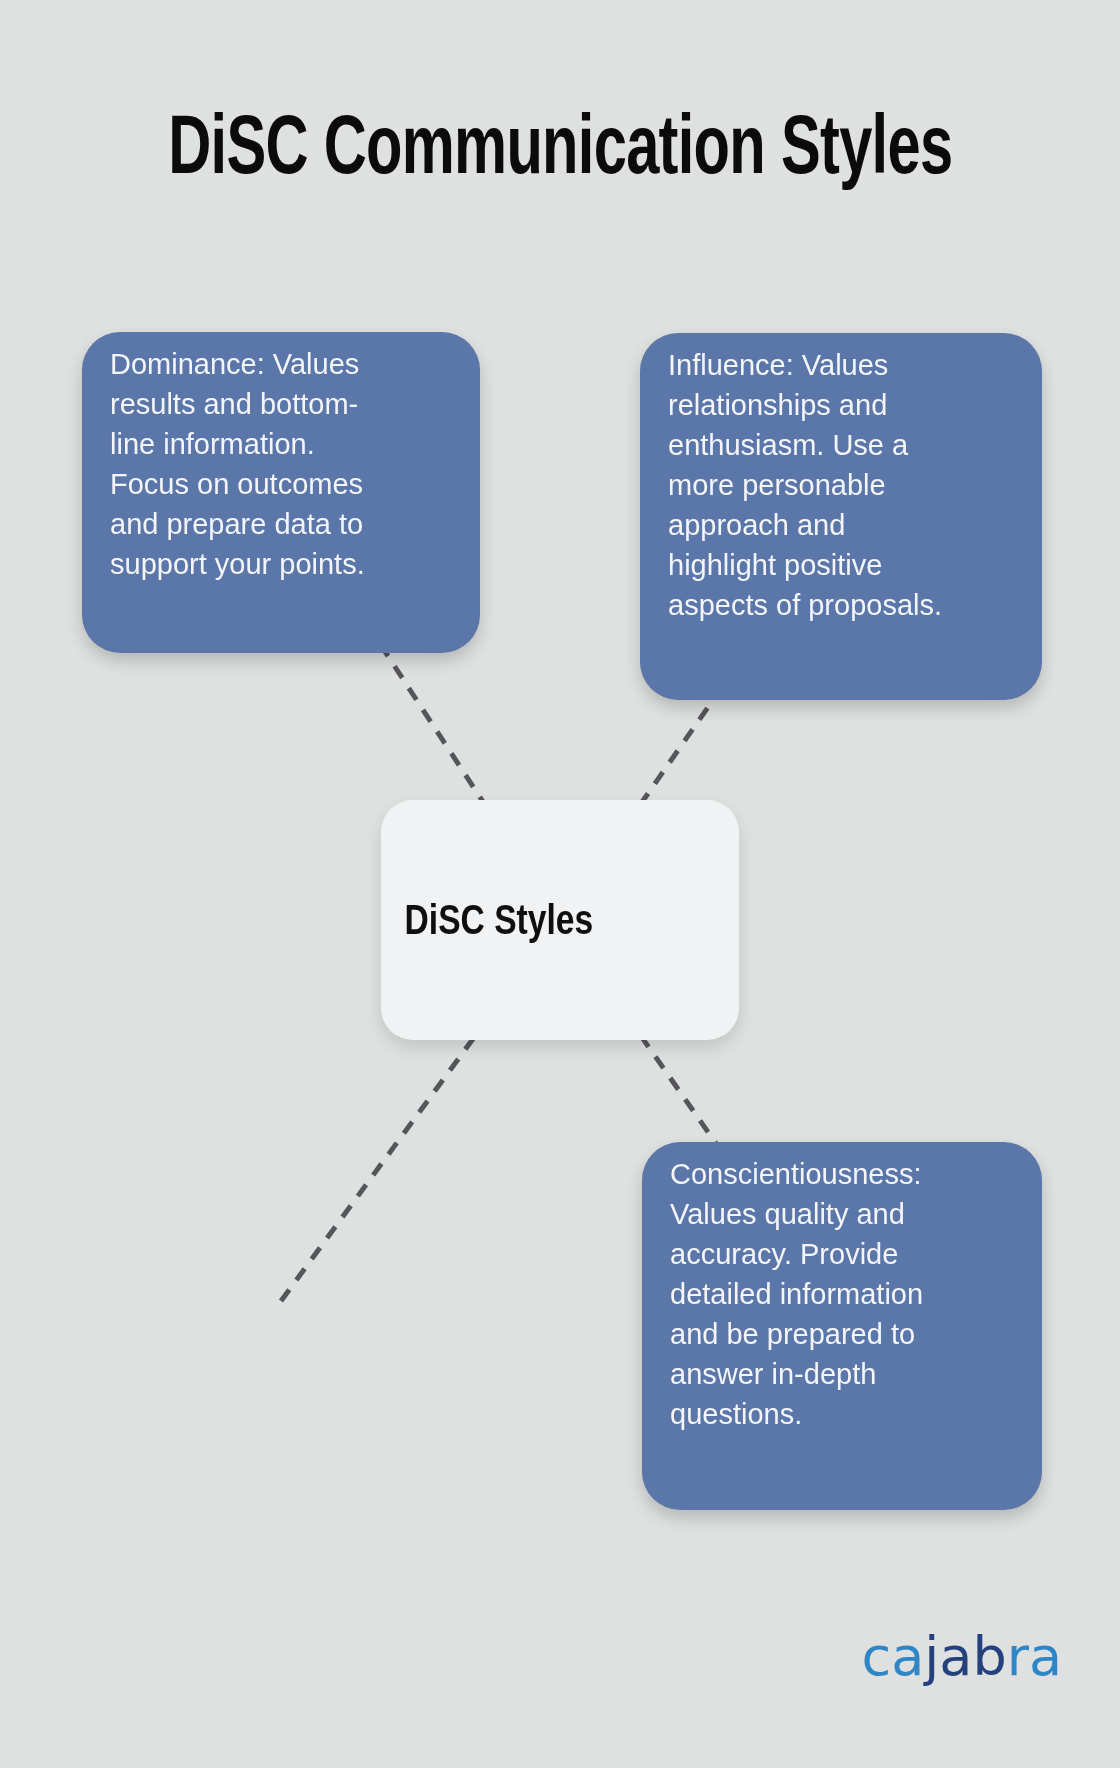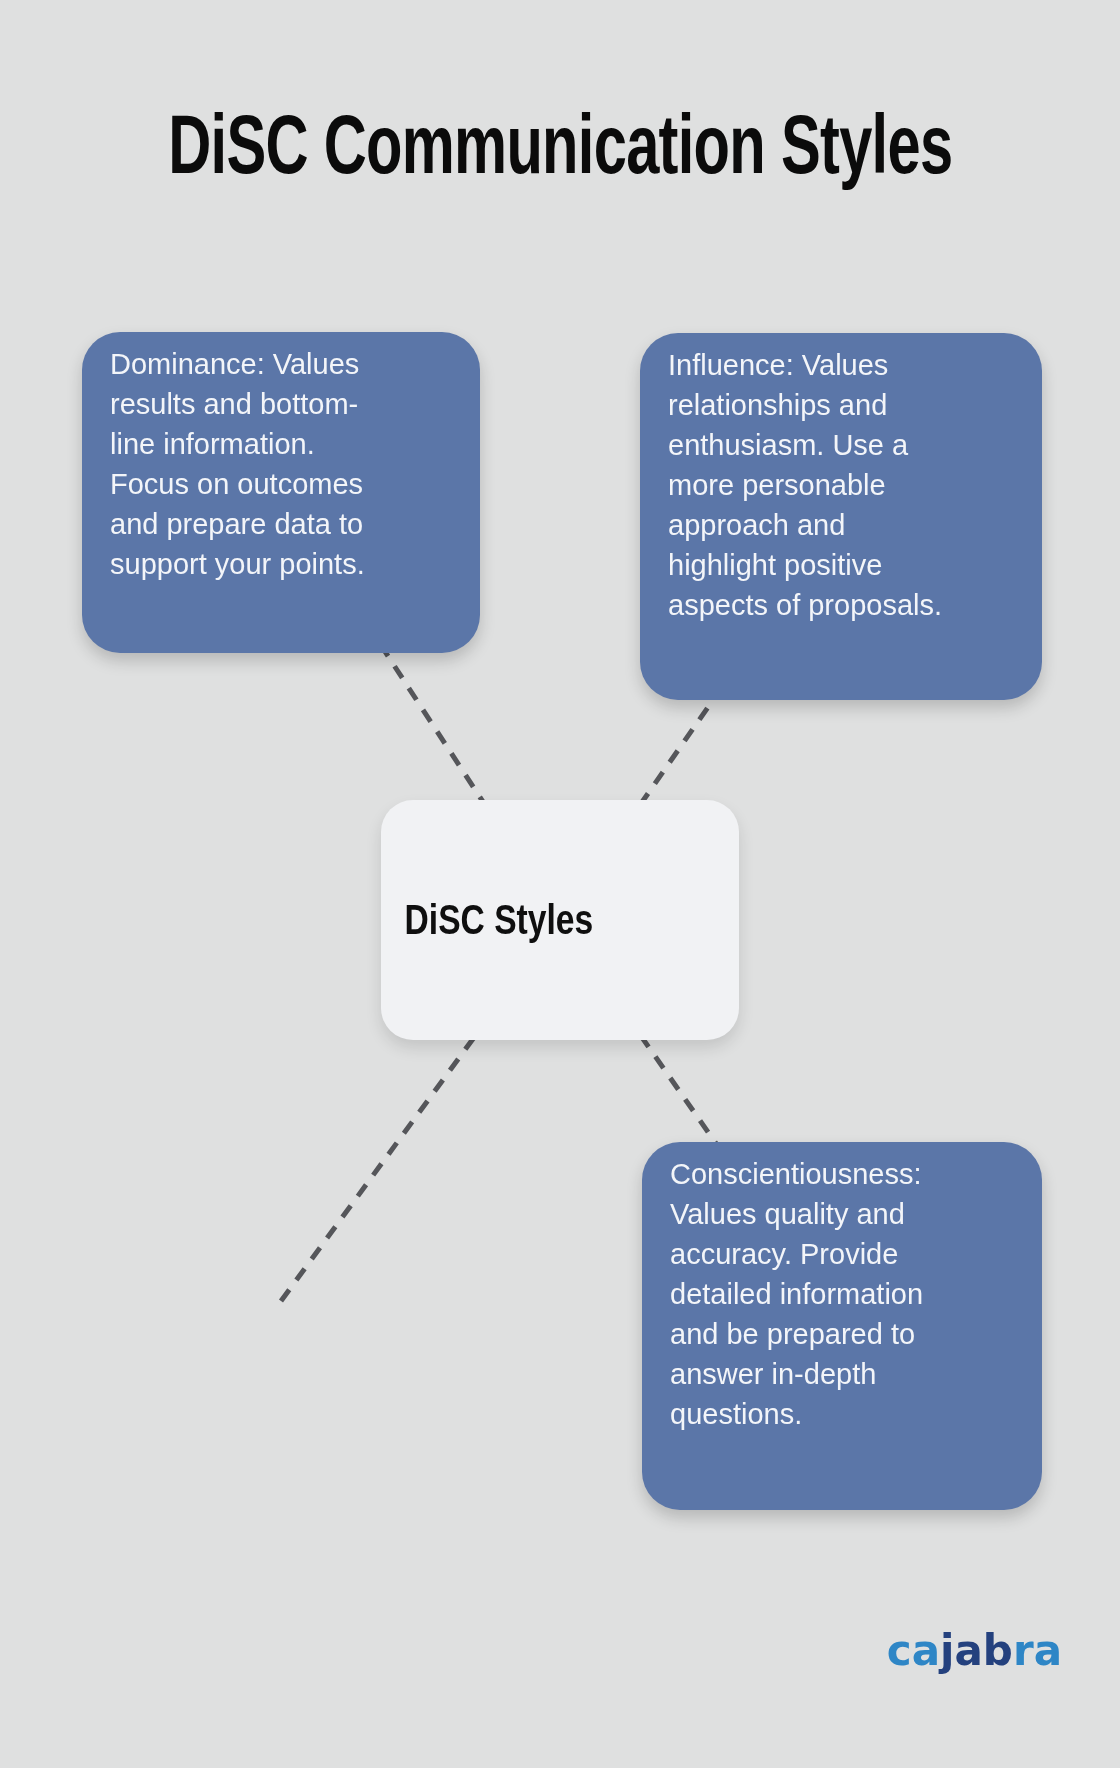--- a/index.html
+++ b/index.html
@@ -70,22 +70,22 @@
     font-weight: 700;
     color: #0f0f0f;
     transform: scaleX(0.8);
     transform-origin: center;
   }
   .logo {
     position: absolute;
     right: 58px; top: 1630px;
     z-index: 2;
     font-family: "DejaVu Sans", sans-serif;
-    font-weight: 700;
-    font-size: 42px;
+    font-weight: 400;
+    font-size: 54px;
     letter-spacing: 0px;
     line-height: 1;
     white-space: nowrap;
   }
 </style>
 </head>
 <body>
 
 <div class="canvas">
 

